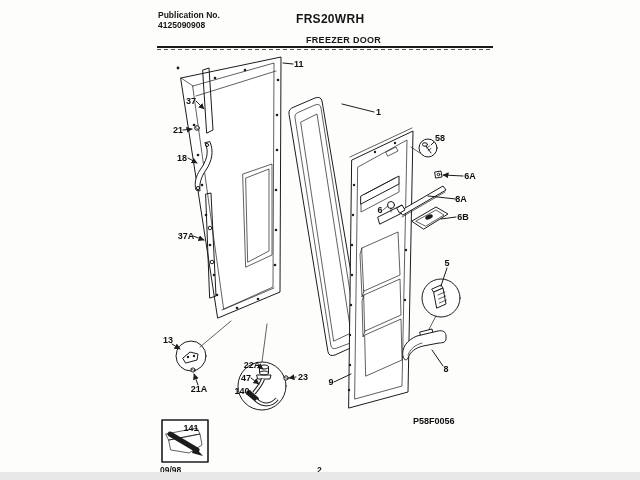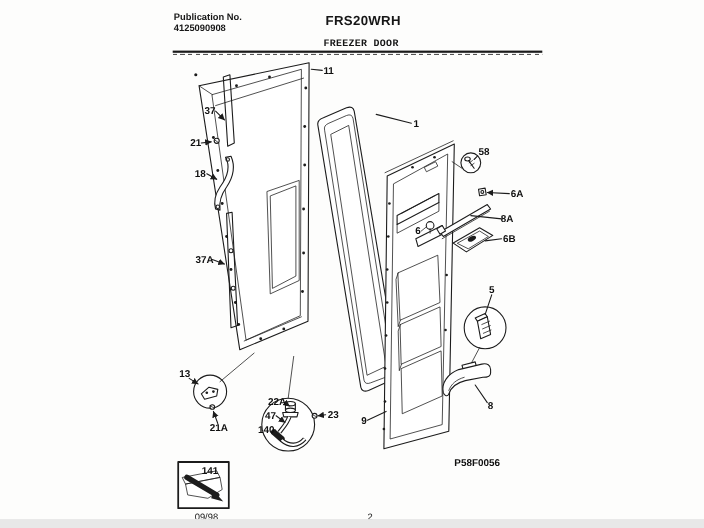--- a/index.html
+++ b/index.html
@@ -1,25 +1,25 @@
 <!DOCTYPE html>
 <html><head>
 <meta charset="utf-8">
 <style>
   html,body{margin:0;padding:0;background:#e8e8e8;}
   #page{position:relative;width:640px;height:472px;background:#fdfdfc;overflow:hidden;
         font-family:"Liberation Sans",sans-serif;color:#141414;}
   .hdr{position:absolute;font-weight:bold;color:#161616;}
   #pub{left:158px;top:11px;font-size:8.5px;line-height:9.5px;}
   #model{left:296px;top:12px;font-size:12px;letter-spacing:.3px;}
-  #sect{left:294px;top:35px;font-size:9px;letter-spacing:.3px;font-family:Liberation Mono, monospace;}
+  #sect{left:306px;top:35px;font-size:9px;letter-spacing:.3px;}
   #rule{position:absolute;left:157px;top:46px;width:336px;height:2px;background:#1a1a1a;}
   #rule2{position:absolute;left:157px;top:49px;width:336px;height:1px;
          background:repeating-linear-gradient(90deg,#555 0 4px,transparent 4px 7px);}
-  .ftr{position:absolute;font-weight:normal;font-size:8.5px;color:#161616;margin-left:17px;}
+  .ftr{position:absolute;font-weight:bold;font-size:8.5px;color:#161616;}
   #date{left:160px;top:465px;}
   #pgnum{left:317px;top:465px;}
   svg{position:absolute;left:0;top:0;}
   .ln{fill:none;stroke:#1c1c1c;stroke-width:1;stroke-linejoin:round;stroke-linecap:round;}
   .thin{stroke-width:.7;}
   .thick{stroke-width:1.6;}
   .wfill{fill:#ffffff;}
   .dot{fill:#1c1c1c;stroke:none;}
   .lbl{font-family:"Liberation Sans",sans-serif;font-size:9px;font-weight:bold;fill:#101010;}
   .code{font-family:"Liberation Sans",sans-serif;font-size:9px;font-weight:bold;fill:#101010;}

